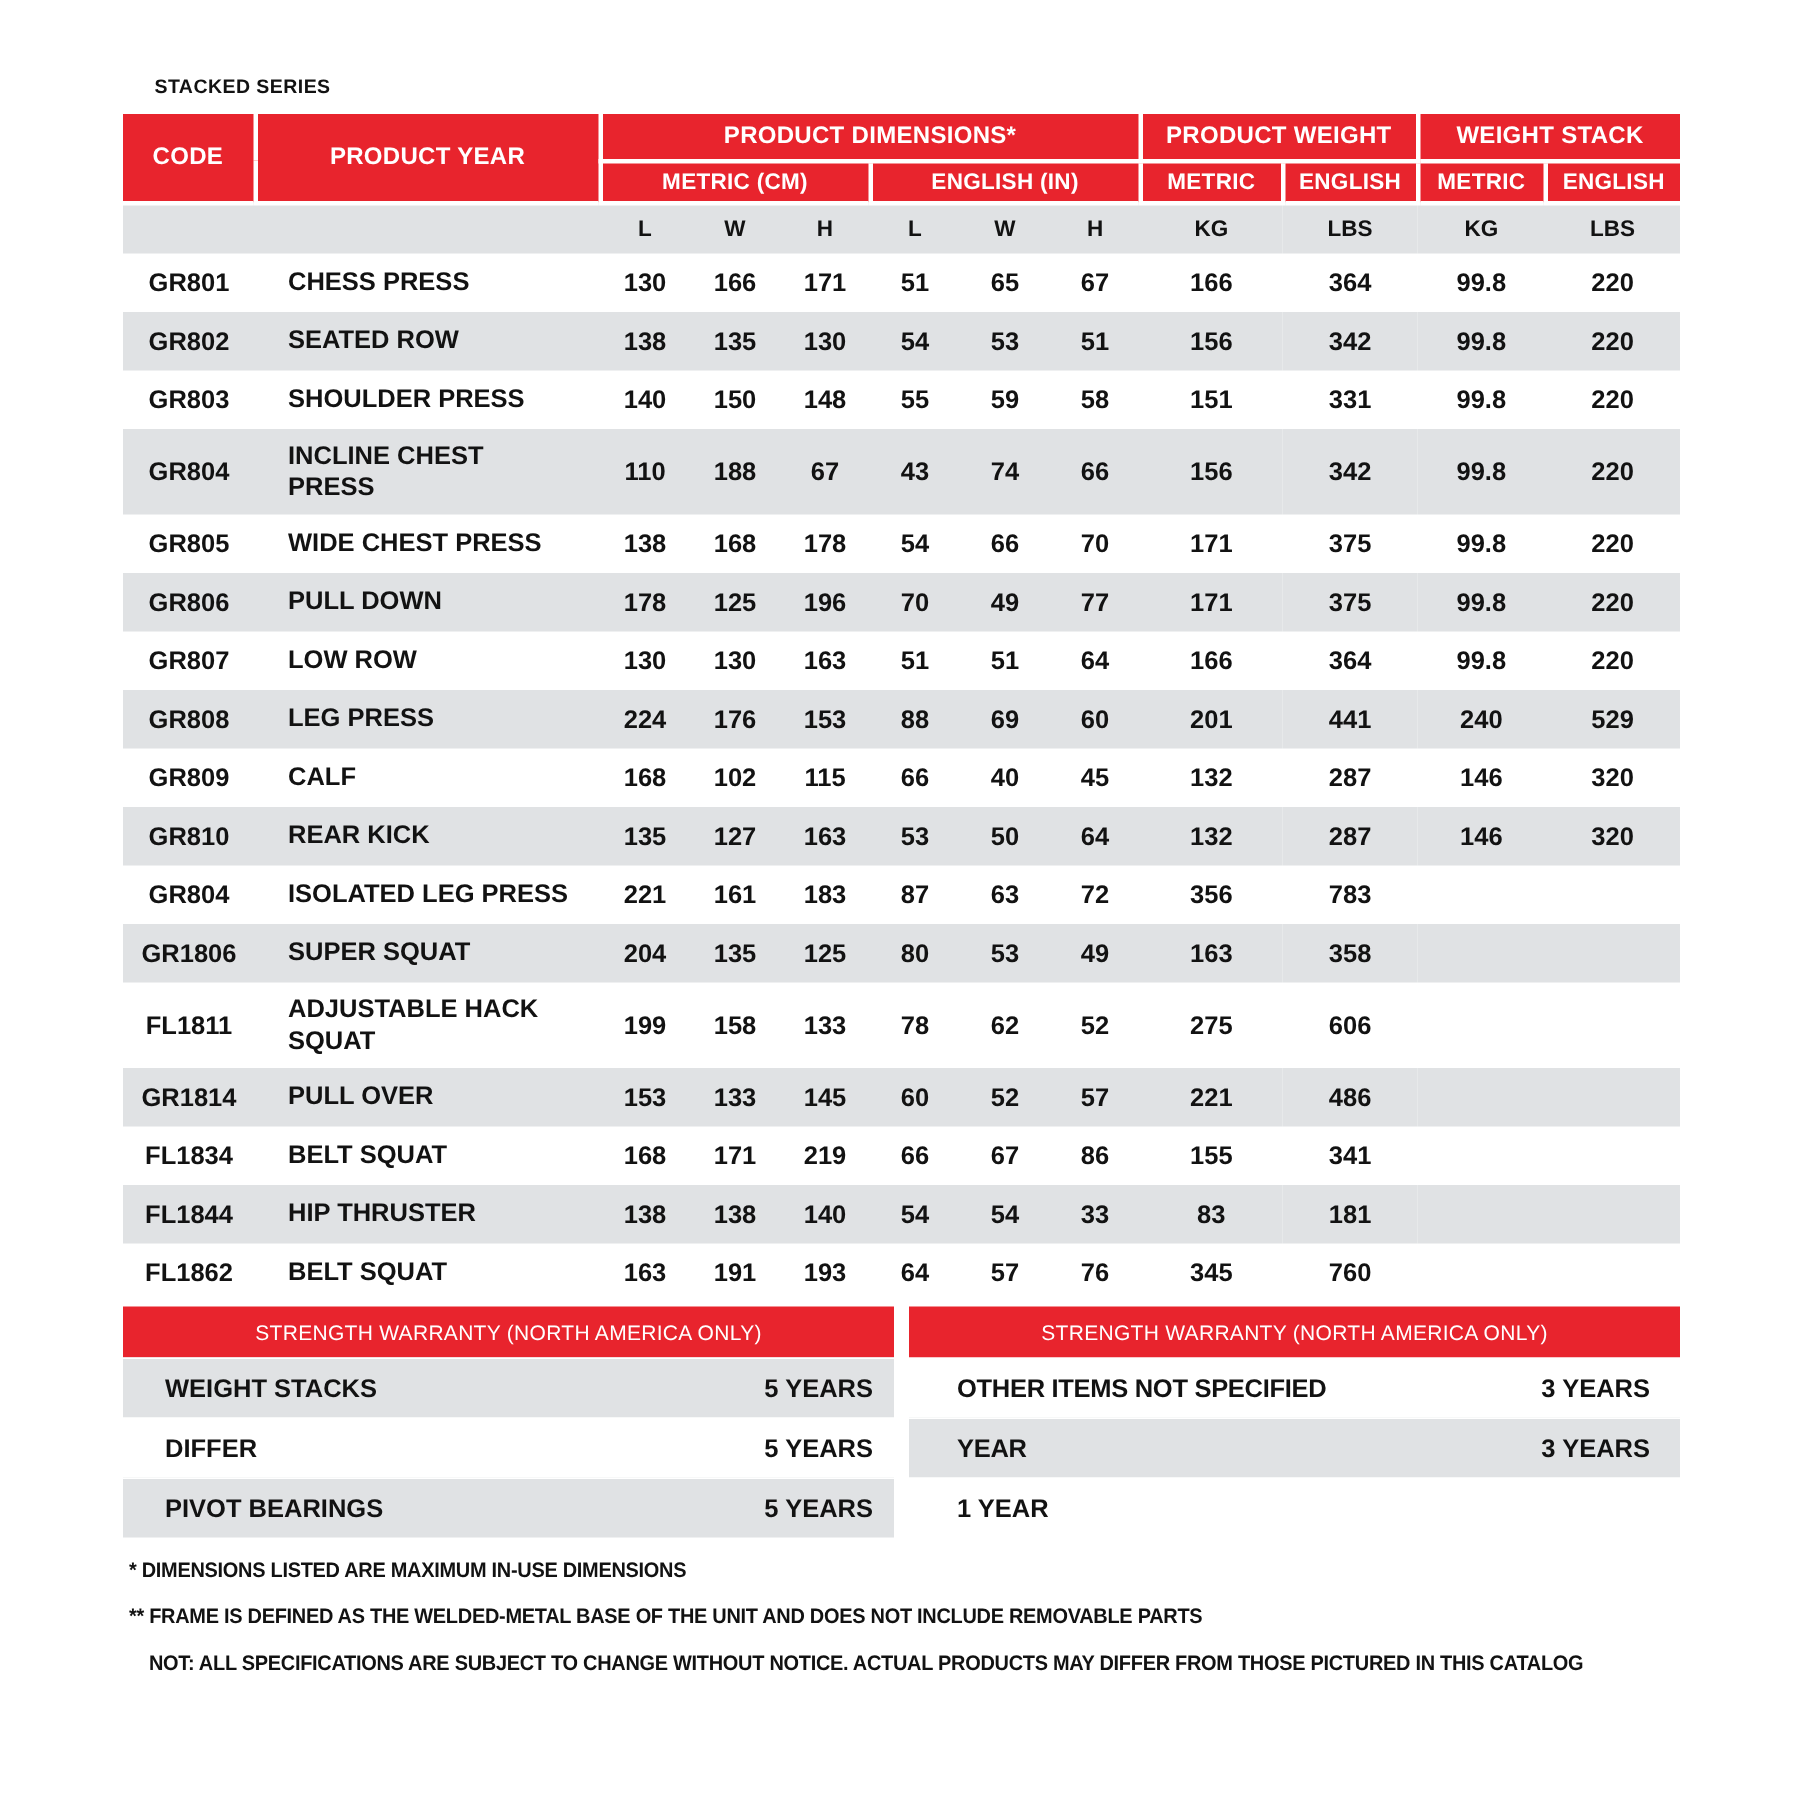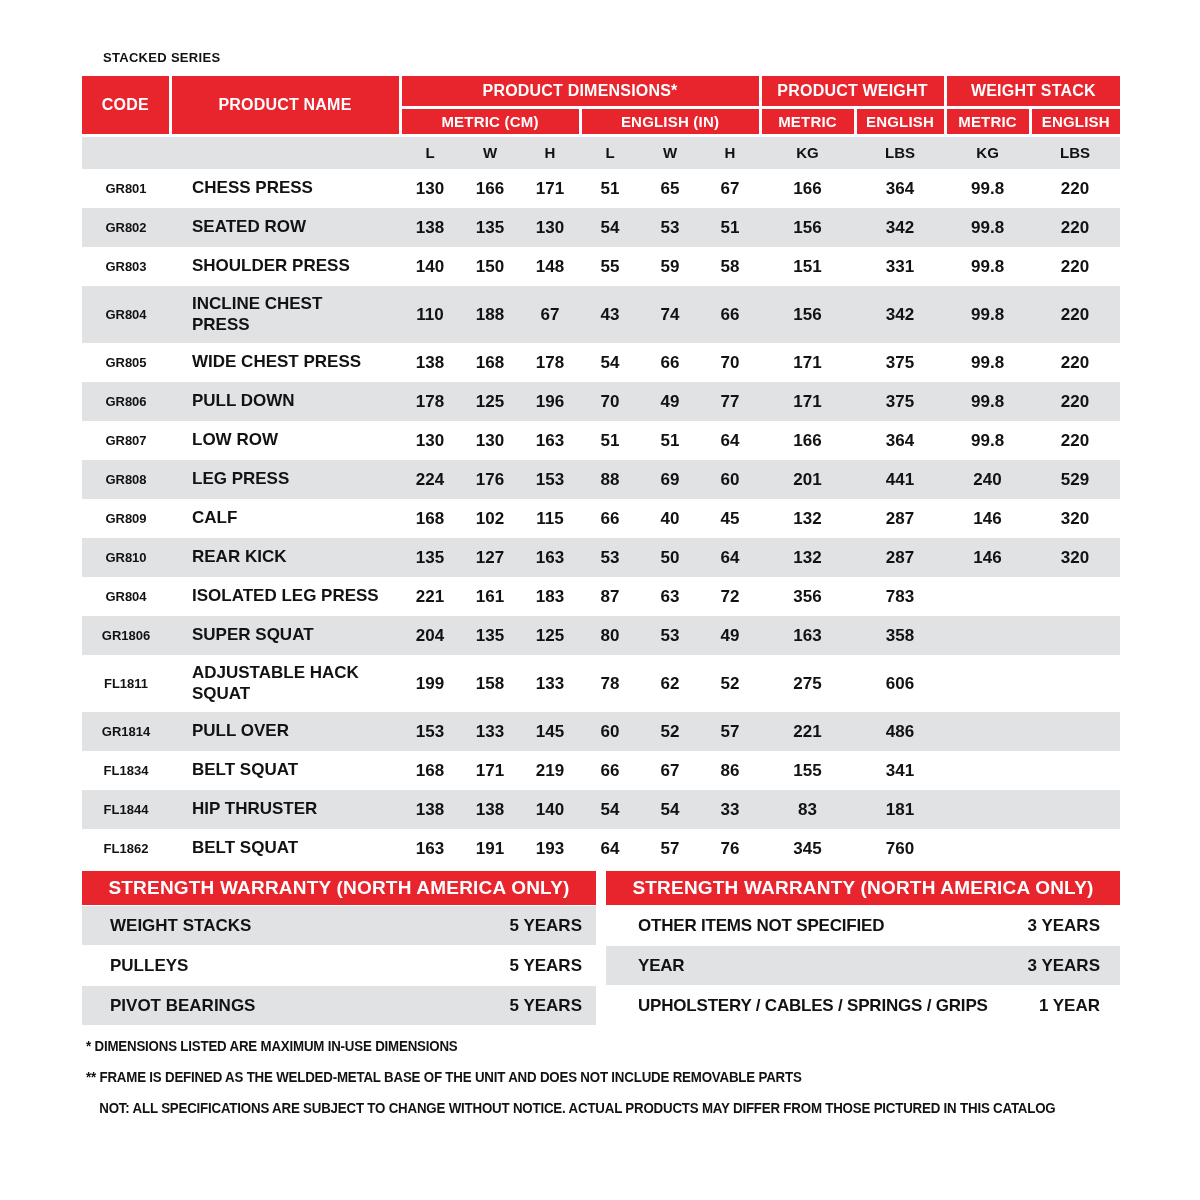--- a/index.html
+++ b/index.html
@@ -56,21 +56,21 @@
     border-top: 3px solid #ffffff;
   }
   table.spec tbody td {
     height: 39px;
     font-weight: bold;
     font-size: 17px;
     text-align: center;
   }
   table.spec tbody tr.tall td { height: 57px; }
   table.spec tbody tr:nth-child(even) { background: var(--gray); }
-  table.spec tbody td.code { font-size: 13px; }
+  table.spec tbody td.code { font-size: 17px; }
   table.spec tbody td.pname {
     text-align: left;
     padding-left: 22px;
     font-size: 17px;
     line-height: 1.2;
     white-space: pre-line;
   }
   
   .warranty-wrap {
     position: absolute;
@@ -79,22 +79,22 @@
     width: 1038px;
     display: flex;
     gap: 10px;
   }
   .wtable { flex: 1; }
   .whead {
     height: 34px;
     line-height: 34px;
     background: var(--red);
     color: #ffffff;
-    font-weight: bold;
-    font-size: 19px;
+    font-weight: normal;
+    font-size: 14px;
     text-align: center;
     letter-spacing: 0.2px;
   }
   .wrow {
     height: 40px;
     display: flex;
     align-items: center;
     justify-content: space-between;
     font-weight: bold;
     font-size: 17px;
@@ -141,21 +141,21 @@
         <col style="width:60px">
         <col style="width:60px">
       <col style="width:95px">
         <col style="width:90px">
       <col style="width:85px">
         <col style="width:90px">
     </colgroup>
     <thead>
       <tr class="hrow1">
         <th rowspan="2" class="red br">CODE</th>
-        <th rowspan="2" class="red br">PRODUCT NAME</th>
+        <th rowspan="2" class="red br">PRODUCT YEAR</th>
         <th colspan="6" class="red br bb">PRODUCT DIMENSIONS*</th>
         <th colspan="2" class="red br bb">PRODUCT WEIGHT</th>
         <th colspan="2" class="red bb">WEIGHT STACK</th>
       </tr>
       <tr class="hrow2">
         <th colspan="3" class="red br">METRIC (CM)</th>
         <th colspan="3" class="red br">ENGLISH (IN)</th>
         <th class="red br">METRIC</th>
         <th class="red br">ENGLISH</th>
         <th class="red br">METRIC</th>
@@ -422,42 +422,41 @@
 
   <div class="warranty-wrap">
     <div class="wtable left">
       <div class="whead">STRENGTH WARRANTY (NORTH AMERICA ONLY)</div>
       <div class="wrows">
           <div class="wrow">
             <span class="wlabel">WEIGHT STACKS</span>
             <span class="wvalue">5 YEARS</span>
           </div>
           <div class="wrow">
-            <span class="wlabel">PULLEYS</span>
+            <span class="wlabel">DIFFER</span>
             <span class="wvalue">5 YEARS</span>
           </div>
           <div class="wrow">
             <span class="wlabel">PIVOT BEARINGS</span>
             <span class="wvalue">5 YEARS</span>
           </div>
         </div>
     </div>
     <div class="wtable right">
       <div class="whead">STRENGTH WARRANTY (NORTH AMERICA ONLY)</div>
       <div class="wrows">
           <div class="wrow">
             <span class="wlabel">OTHER ITEMS NOT SPECIFIED</span>
             <span class="wvalue">3 YEARS</span>
           </div>
           <div class="wrow">
             <span class="wlabel">YEAR</span>
             <span class="wvalue">3 YEARS</span>
           </div>
           <div class="wrow">
-            <span class="wlabel">UPHOLSTERY / CABLES / SPRINGS / GRIPS</span>
             <span class="wvalue">1 YEAR</span>
           </div>
         </div>
     </div>
   </div>
 
   <div class="footnotes">
     <div class="fn">* DIMENSIONS LISTED ARE MAXIMUM IN-USE DIMENSIONS</div>
     <div class="fn">** FRAME IS DEFINED AS THE WELDED-METAL BASE OF THE UNIT AND DOES NOT INCLUDE REMOVABLE PARTS</div>
     <div class="fn fn-note">NOT: ALL SPECIFICATIONS ARE SUBJECT TO CHANGE WITHOUT NOTICE. ACTUAL PRODUCTS MAY DIFFER FROM THOSE PICTURED IN THIS CATALOG</div>

